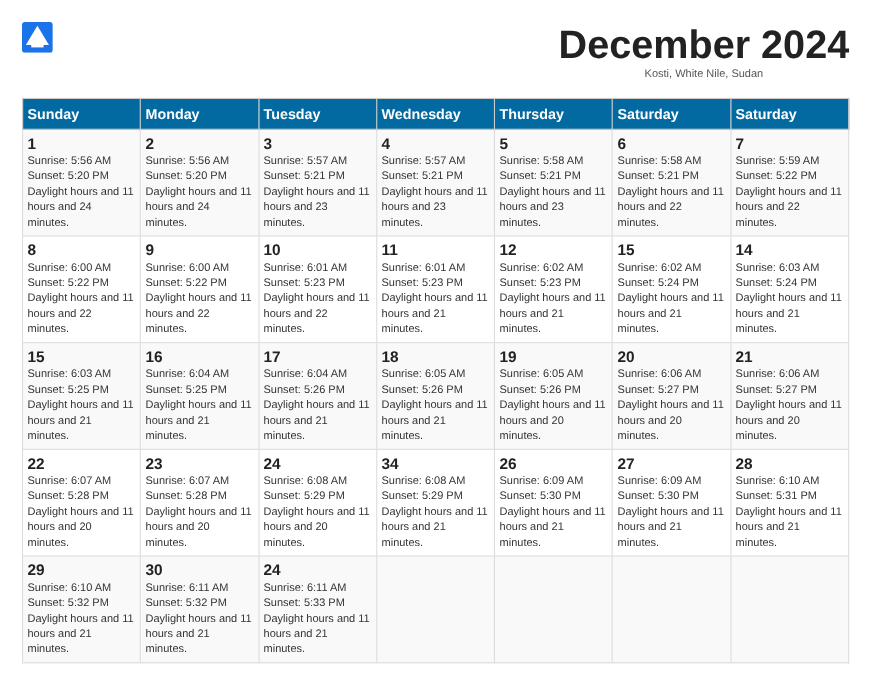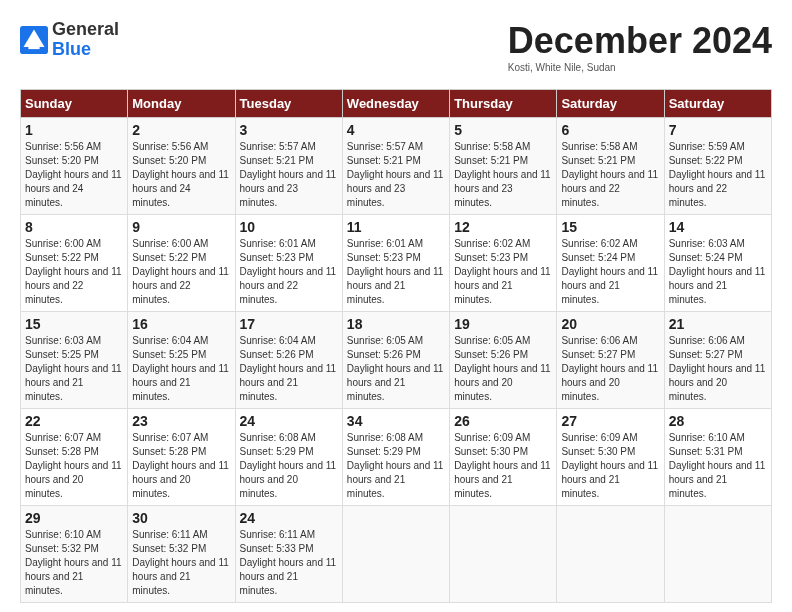--- a/index.html
+++ b/index.html
@@ -27,37 +27,37 @@
       font-weight: bold;
       line-height: 1.1;
       color: #333;
     }
     .logo-text span:last-child { color: #1a73e8; }
     .logo-icon {
       width: 28px;
       height: 28px;
       margin-right: 4px;
     }
-    .title-area { text-align: left; }
+    .title-area { text-align: center; }
     .month-title {
       font-size: 36px;
       font-weight: bold;
       color: #222;
     }
     .subtitle {
       font-size: 10px;
       color: #555;
     }
     table {
       width: 100%;
       border-collapse: collapse;
       font-size: 11px;
     }
     thead tr th {
-      background-color: #7f1d1d;
+      background-color: #0369a1;
       color: #fff;
       padding: 6px 4px;
       text-align: left;
       font-size: 13px;
       font-weight: bold;
       border: 1px solid #ccc;
     }
     tbody tr td {
       vertical-align: top;
       padding: 4px 4px;
@@ -84,24 +84,20 @@
 </head>
 <body>
 
 <div class="header">
   <div class="logo">
     <svg class="logo-icon" viewBox="0 0 40 40">
       <rect x="0" y="0" width="40" height="40" rx="4" fill="#1a73e8"></rect>
       <polygon points="20,5 35,30 5,30" fill="white"></polygon>
       <rect x="12" y="28" width="16" height="5" fill="white"></rect>
     </svg>
-    <div class="logo-text">
-      <span>General</span>
-      <span>Blue</span>
-    </div>
   </div>
   <div class="title-area">
     <div class="month-title">December 2024</div>
     <div class="subtitle">Kosti, White Nile, Sudan</div>
   </div>
 </div>
 
 <table>
   <thead>
     <tr id="header-row">

